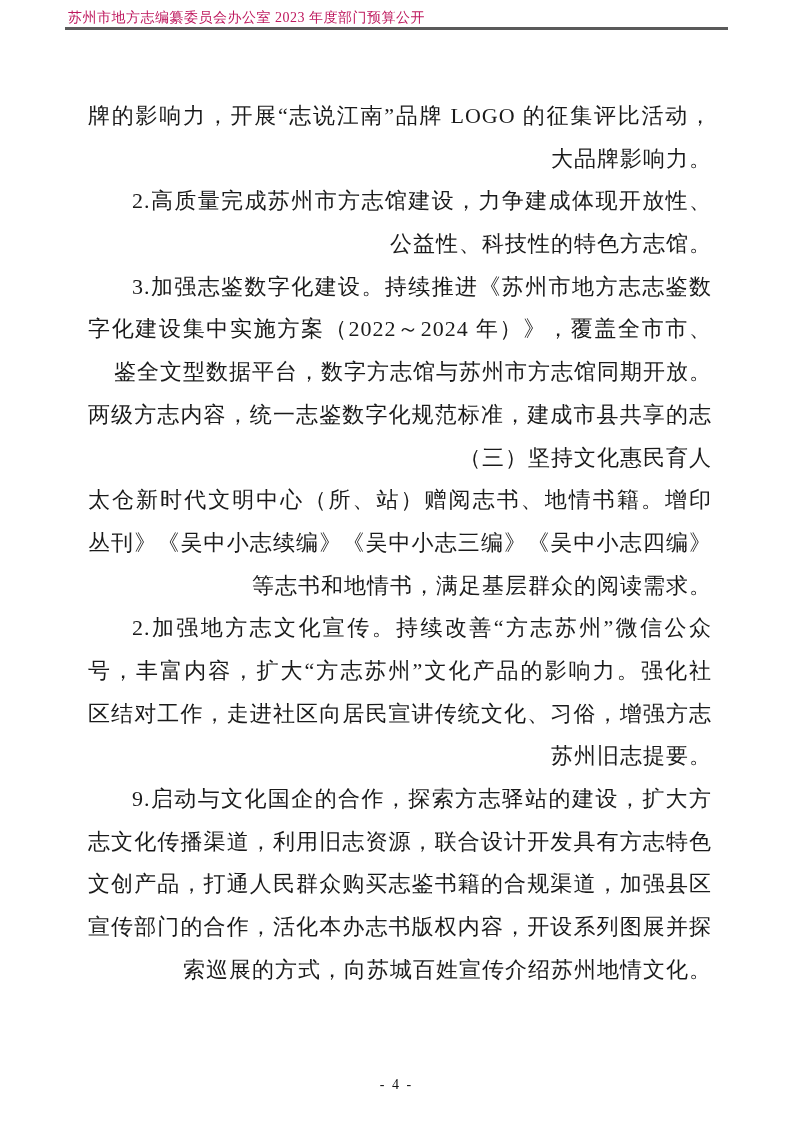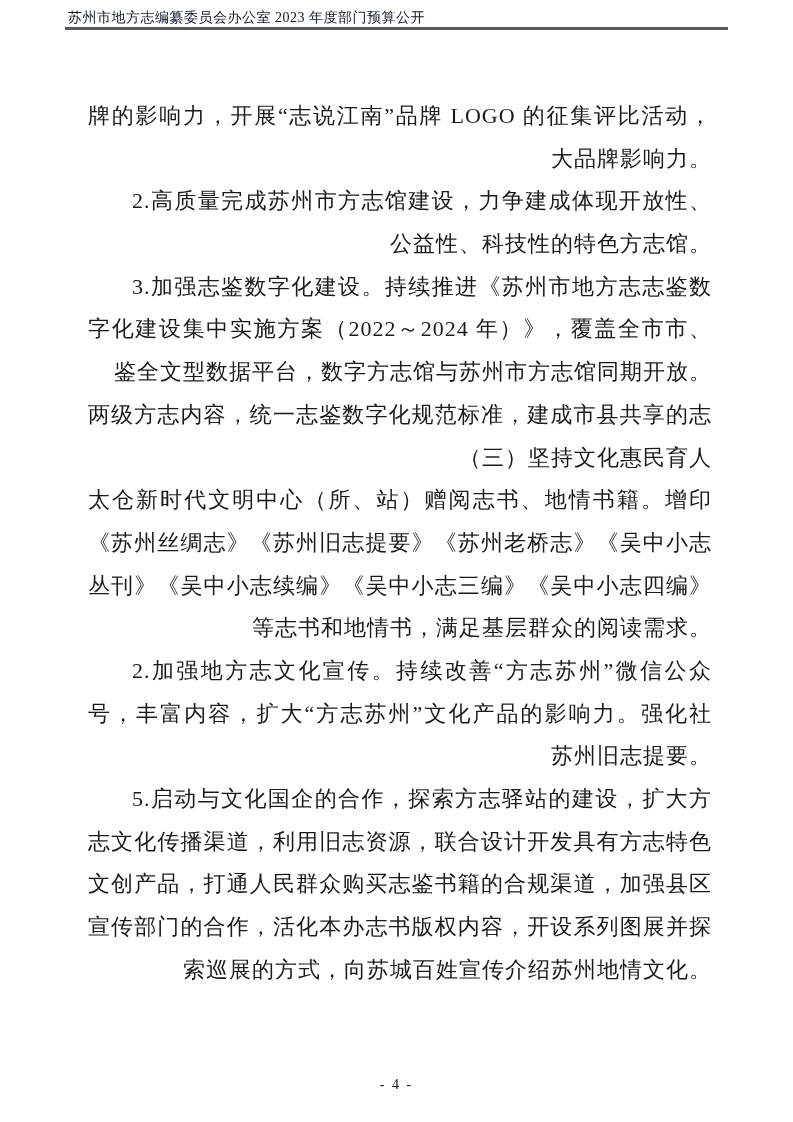--- a/index.html
+++ b/index.html
@@ -15,21 +15,21 @@
     overflow: hidden;
     font-family: "Liberation Serif", serif;
     color: #1a1a1a;
   }
   .header-text {
     position: absolute;
     left: 68px;
     top: 9px;
     font-size: 14px;
     letter-spacing: 0.5px;
-    color: #0f172a;
+    color: #be185d;
     white-space: nowrap;
   }
   .header-rule {
     position: absolute;
     left: 65px;
     top: 27px;
     width: 663px;
     height: 3px;
     background: #5a5a5a;
   }
@@ -77,27 +77,27 @@
       <div class="text-line justify">牌的影响力，开展“志说江南”品牌 LOGO 的征集评比活动，扩</div>
       <div class="text-line">大品牌影响力。</div>
       <div class="text-line indent justify">2.高质量完成苏州市方志馆建设，力争建成体现开放性、</div>
       <div class="text-line">公益性、科技性的特色方志馆。</div>
       <div class="text-line indent justify">3.加强志鉴数字化建设。持续推进《苏州市地方志志鉴数</div>
       <div class="text-line justify">字化建设集中实施方案（2022～2024 年）》，覆盖全市市、县</div>
       <div class="text-line">鉴全文型数据平台，数字方志馆与苏州市方志馆同期开放。</div>
       <div class="text-line justify">两级方志内容，统一志鉴数字化规范标准，建成市县共享的志</div>
       <div class="text-line indent">（三）坚持文化惠民育人</div>
       <div class="text-line justify">太仓新时代文明中心（所、站）赠阅志书、地情书籍。增印</div>
-      <div class="text-line justify">《苏州丝绸志》《苏州旧志提要》《苏州老桥志》《吴中小志</div>
       <div class="text-line justify">丛刊》《吴中小志续编》《吴中小志三编》《吴中小志四编》</div>
       <div class="text-line">等志书和地情书，满足基层群众的阅读需求。</div>
       <div class="text-line indent justify">2.加强地方志文化宣传。持续改善“方志苏州”微信公众</div>
       <div class="text-line justify">号，丰富内容，扩大“方志苏州”文化产品的影响力。强化社</div>
+      <div class="text-line justify">区结对工作，走进社区向居民宣讲传统文化、习俗，增强方志</div>
       <div class="text-line">苏州旧志提要。</div>
-      <div class="text-line indent justify">5.启动与文化国企的合作，探索方志驿站的建设，扩大方</div>
+      <div class="text-line indent justify">9.启动与文化国企的合作，探索方志驿站的建设，扩大方</div>
       <div class="text-line justify">志文化传播渠道，利用旧志资源，联合设计开发具有方志特色</div>
       <div class="text-line justify">文创产品，打通人民群众购买志鉴书籍的合规渠道，加强县区</div>
       <div class="text-line justify">宣传部门的合作，活化本办志书版权内容，开设系列图展并探</div>
       <div class="text-line">索巡展的方式，向苏城百姓宣传介绍苏州地情文化。</div>
     </div>
 
   <div class="page-number">- 4 -</div>
 </div>
 
 </body></html>

